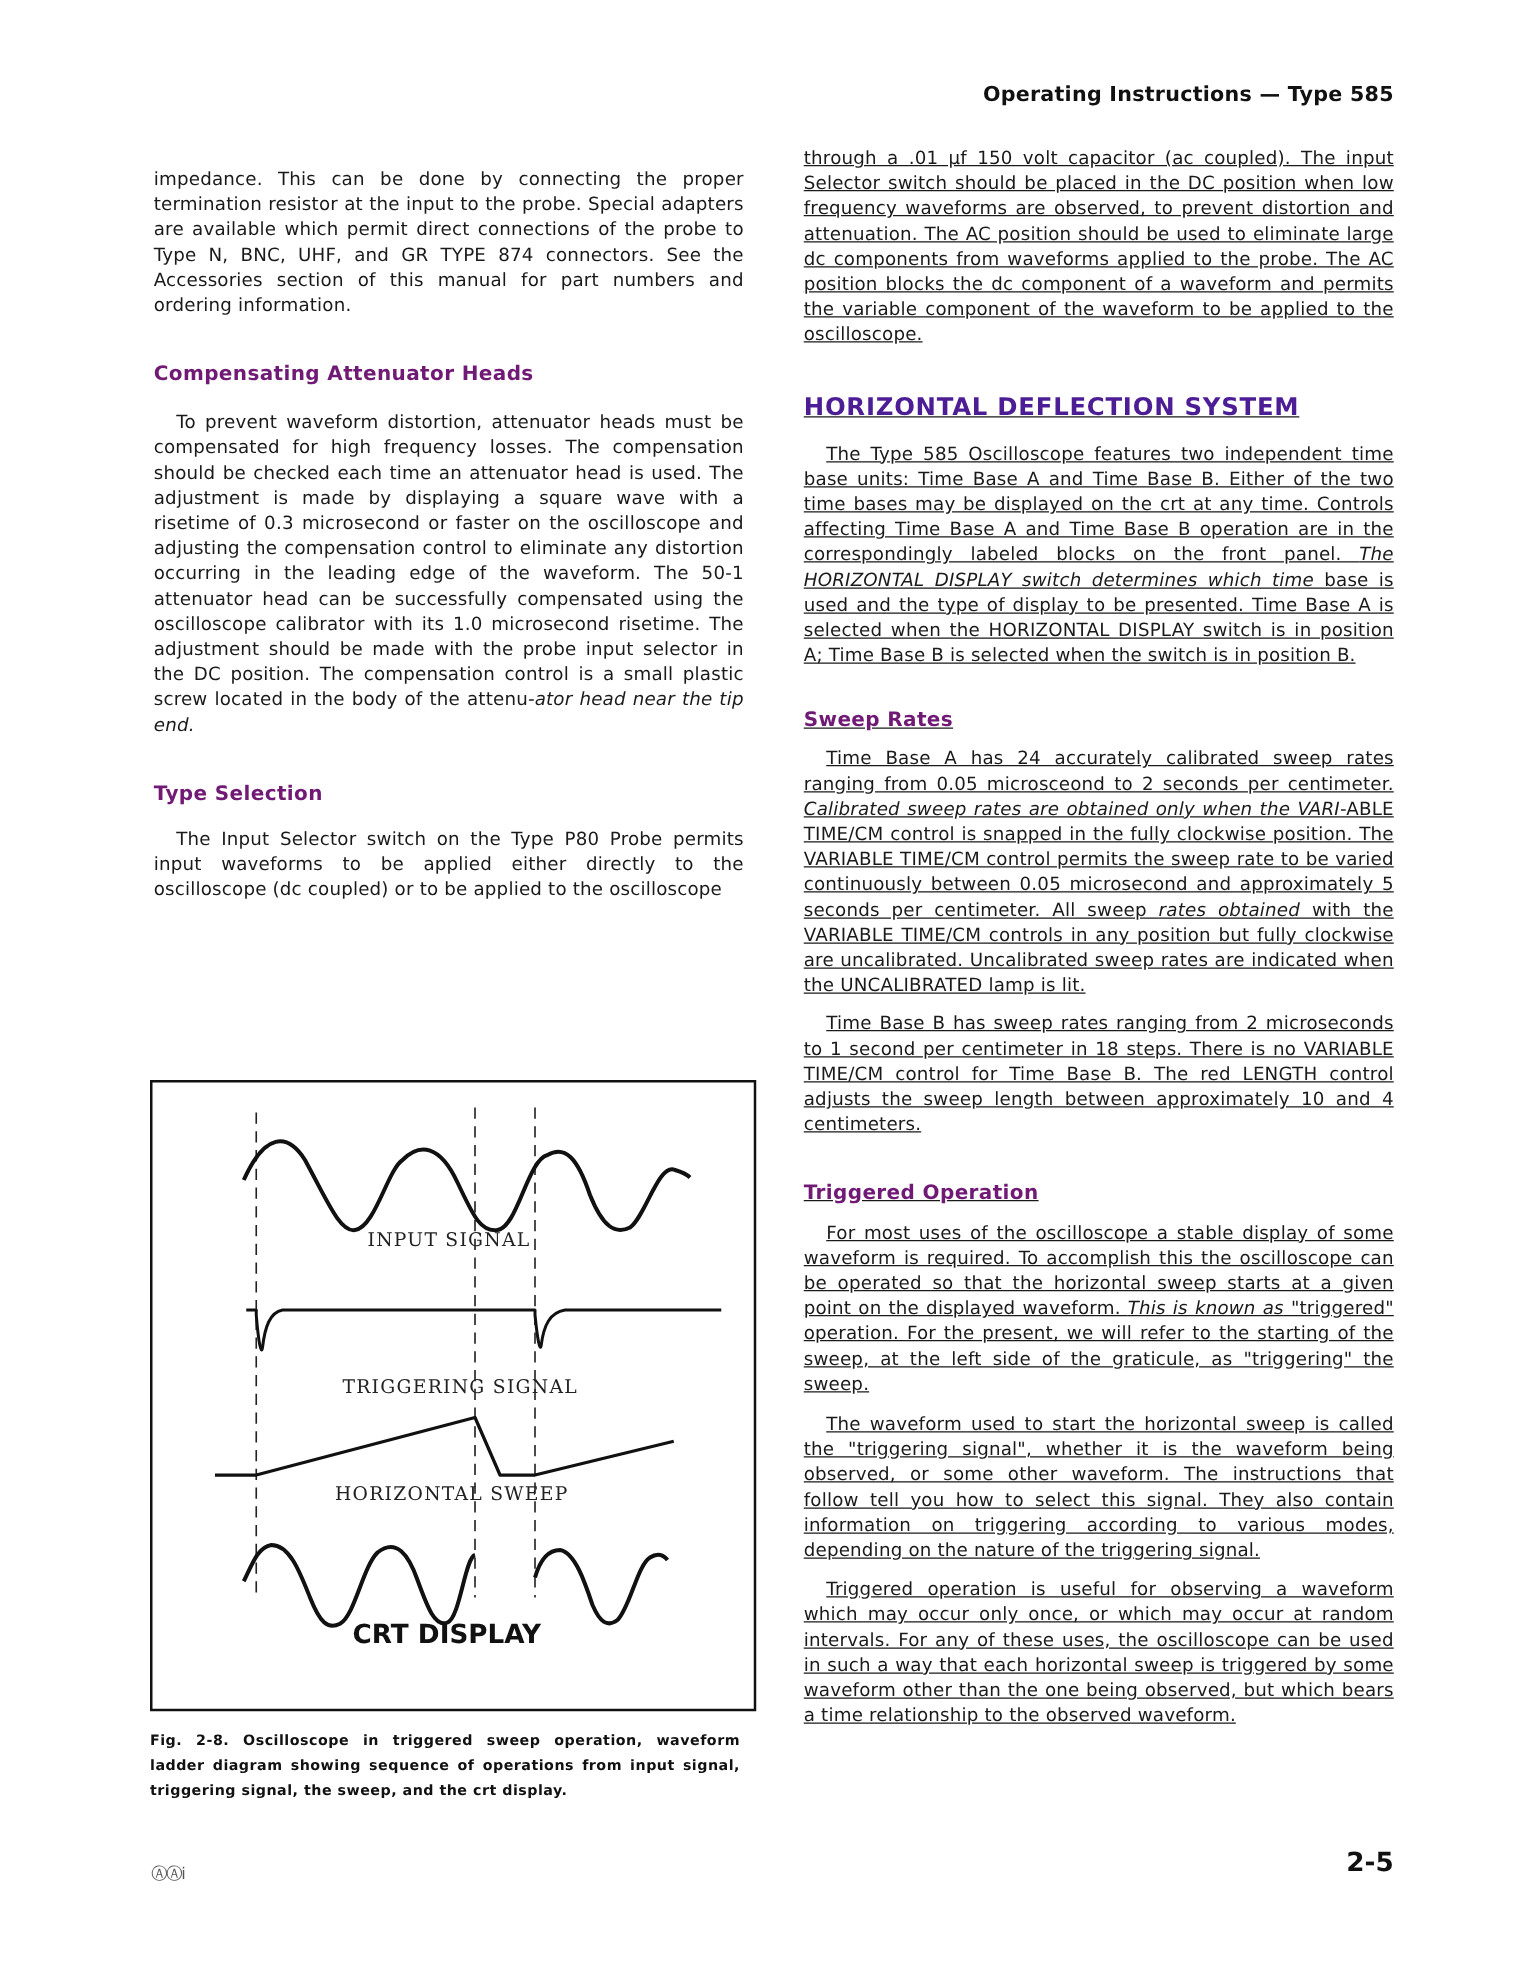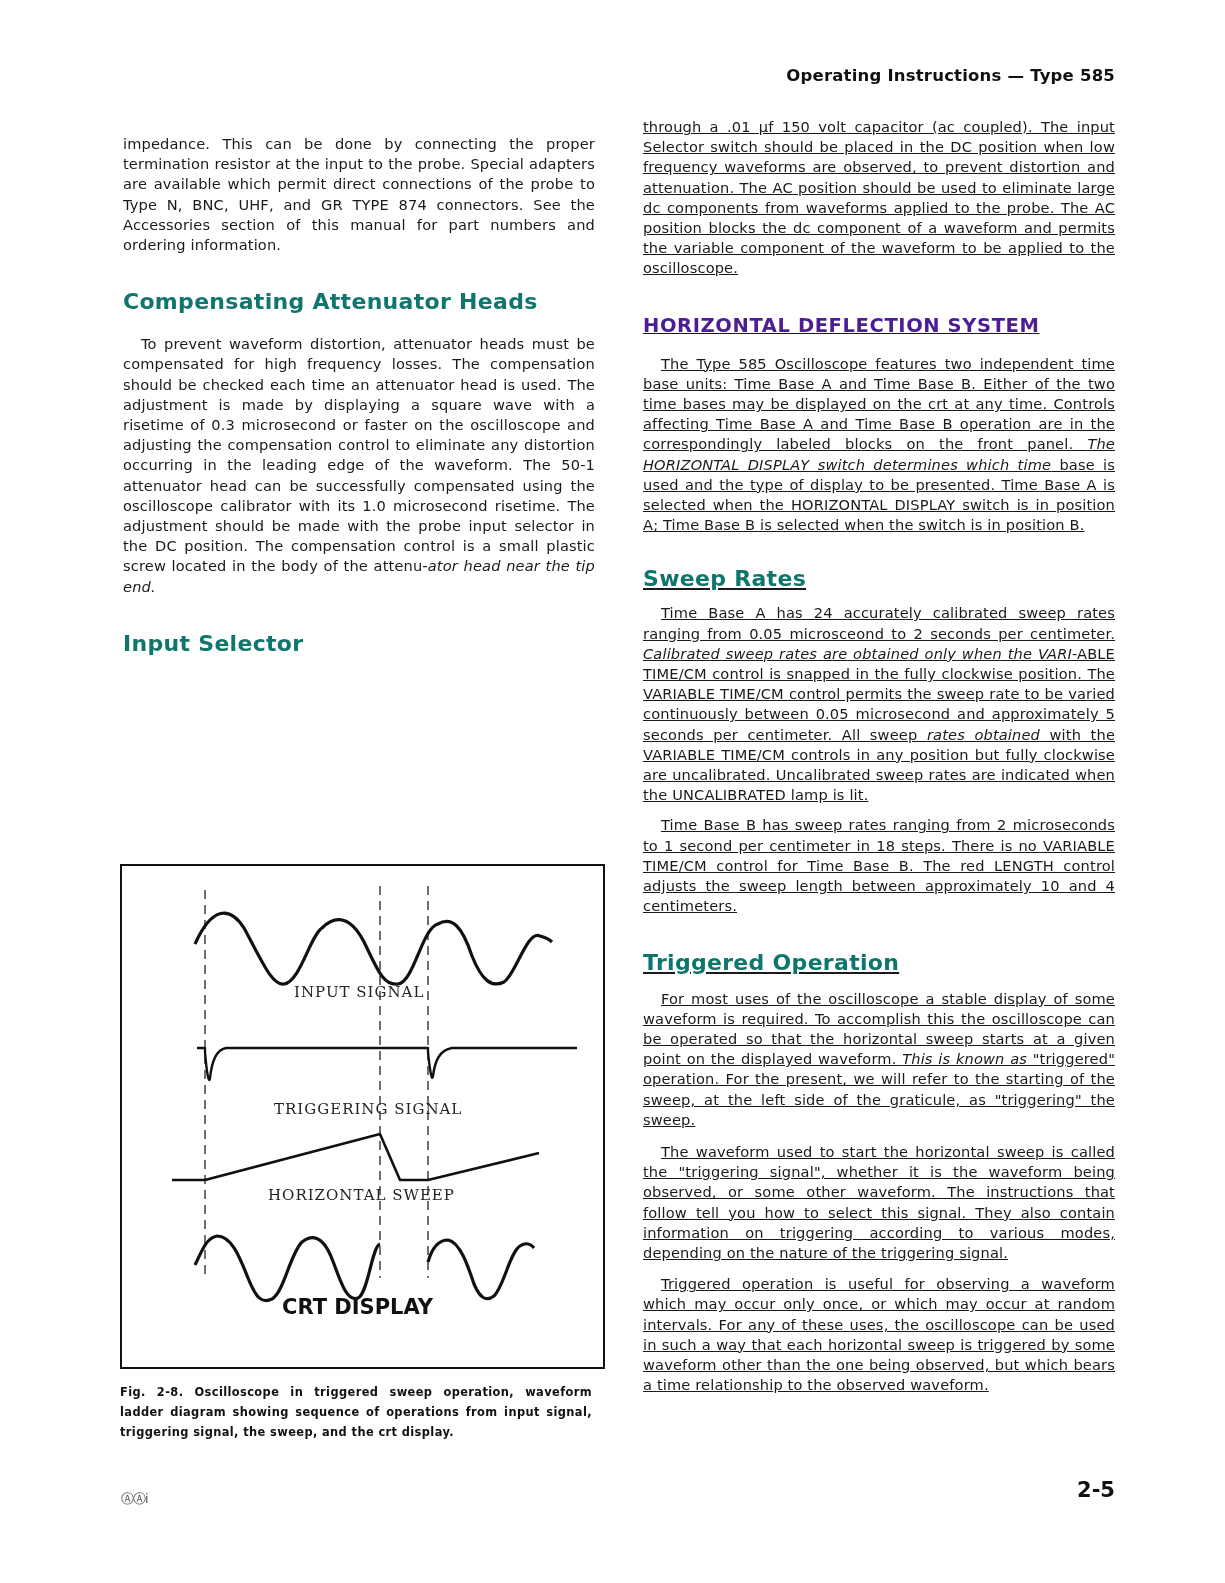--- a/index.html
+++ b/index.html
@@ -6,21 +6,21 @@
   body { width: 1225px; height: 1583px; position: relative; overflow: hidden;
          font-family: "DejaVu Sans", "Liberation Sans", sans-serif; color: #1a1a1a; }
   .page-header { position: absolute; top: 66px; right: 110px; font-weight: bold; font-size: 16.5px; letter-spacing: 0.2px; color: #111; }
   .col { position: absolute; width: 472px; }
   .col-left { left: 123px; top: 134px; }
   .col-right { left: 643px; top: 117px; text-decoration: underline; }
   p { margin: 0; font-size: 14.6px; line-height: 20.2px; text-align: justify; letter-spacing: 0.15px; }
   p.indent { text-indent: 18px; }
   .it { font-style: italic; }
   .b { font-weight: bold; }
-  h2 { margin: 0; font-size: 22px; font-weight: bold; letter-spacing: 0.3px; color: #0f766e; }
+  h2 { margin: 0; font-size: 16px; font-weight: bold; letter-spacing: 0.3px; color: #701a75; }
   h1.section { margin: 0; font-size: 19.5px; font-weight: bold; letter-spacing: 0.6px; color: #4c1d95; }
   .figure-frame { position: absolute; left: 120px; top: 864px; width: 485px; height: 505px;
                   border: 2.5px solid #111; box-sizing: border-box; }
   .figure-frame svg { position: absolute; left: 0; top: 0; }
   .fig-label { font-family: "DejaVu Serif", "Liberation Serif", serif; font-size: 15px; letter-spacing: 1px; fill: #222; }
   .fig-title { font-family: "DejaVu Sans", "Liberation Sans", sans-serif; font-weight: bold; font-size: 21px; fill: #111; }
   .caption { position: absolute; left: 120px; top: 1382px; width: 472px; font-size: 11.4px; line-height: 20px; font-weight: bold; text-align: justify; letter-spacing: 0.4px; color: #111; }
   .footer-mark { position: absolute; left: 121px; top: 1490px; font-size: 13px; color: #555; letter-spacing: -1px; }
   .page-number { position: absolute; right: 110px; top: 1478px; font-size: 21px; font-weight: bold; color: #111; }
 </style>
@@ -32,22 +32,23 @@
 <div class="col col-left">
   <p>impedance. This can be done by connecting the proper termination resistor at the input to the probe. Special adapters are available which permit direct connections of the probe to Type N, BNC, UHF, and GR TYPE 874 connectors. See the Accessories section of this manual for part numbers and ordering information.</p>
 
   <h2 style="margin-top:34px;">Compensating Attenuator Heads</h2>
 
   <p class="indent" style="margin-top:20px;">
     <span>To prevent waveform distortion, attenuator heads must be compensated for high frequency losses. The compensation should be checked each time an attenuator head is used. The adjustment is made by displaying a square wave with a risetime of 0.3 microsecond or faster on the oscilloscope and adjusting the compensation control to eliminate any distortion occurring in the leading edge of the waveform. The 50-1 attenuator head can be successfully compensated using the oscilloscope calibrator with its 1.0 microsecond risetime. The adjustment should be made with the probe input selector in the DC position. The compensation control is a small plastic screw located in the body of the attenu</span><span class="it">-ator head near the tip end.</span>
   </p>
 
 
-  <h2 style="margin-top:34px;">Input Selector</h2>
+  <h2 style="margin-top:34px;">Type Selection</h2>
 
+  <p class="indent" style="margin-top:18px;">The Input Selector switch on the Type P80 Probe permits input waveforms to be applied either directly to the oscilloscope (dc coupled) or to be applied to the oscilloscope</p>
 </div>
 
 <div class="figure-frame">
   <svg width="480" height="484" viewBox="0 0 480 484">
 
     <g stroke="#222" stroke-width="1.3" stroke-dasharray="9,6">
       <line x1="83" y1="24" x2="83" y2="412"></line>
       <line x1="258" y1="20" x2="258" y2="412"></line>
       <line x1="306" y1="20" x2="306" y2="412"></line>
     </g>

